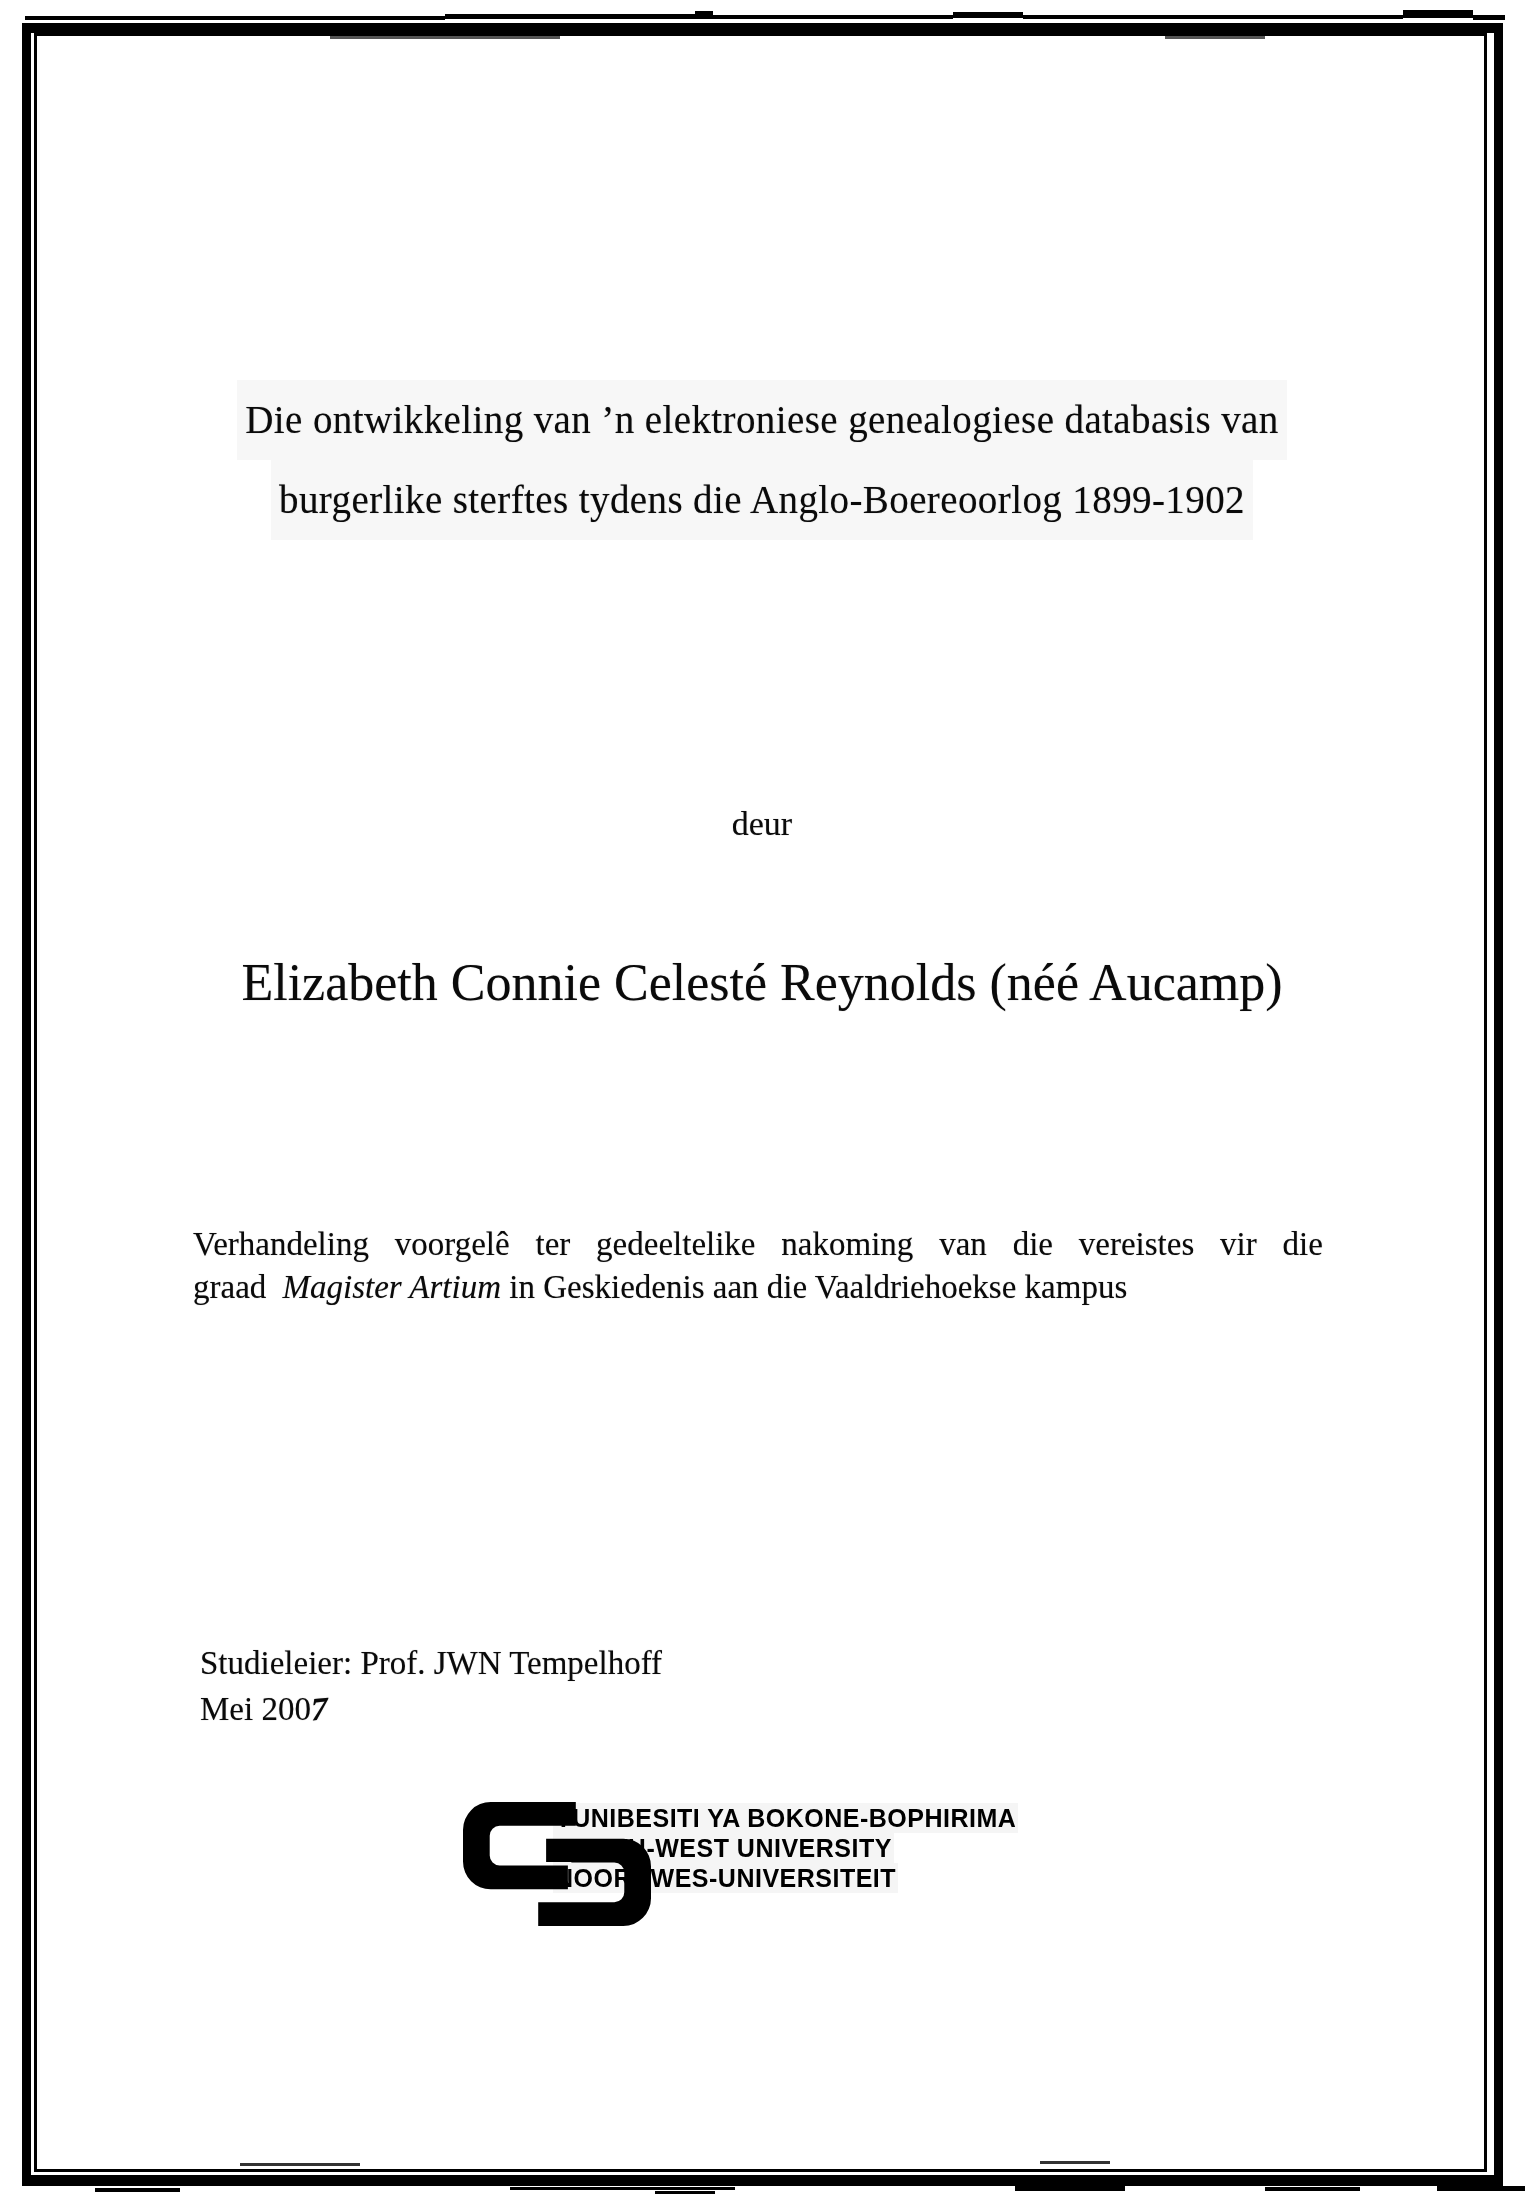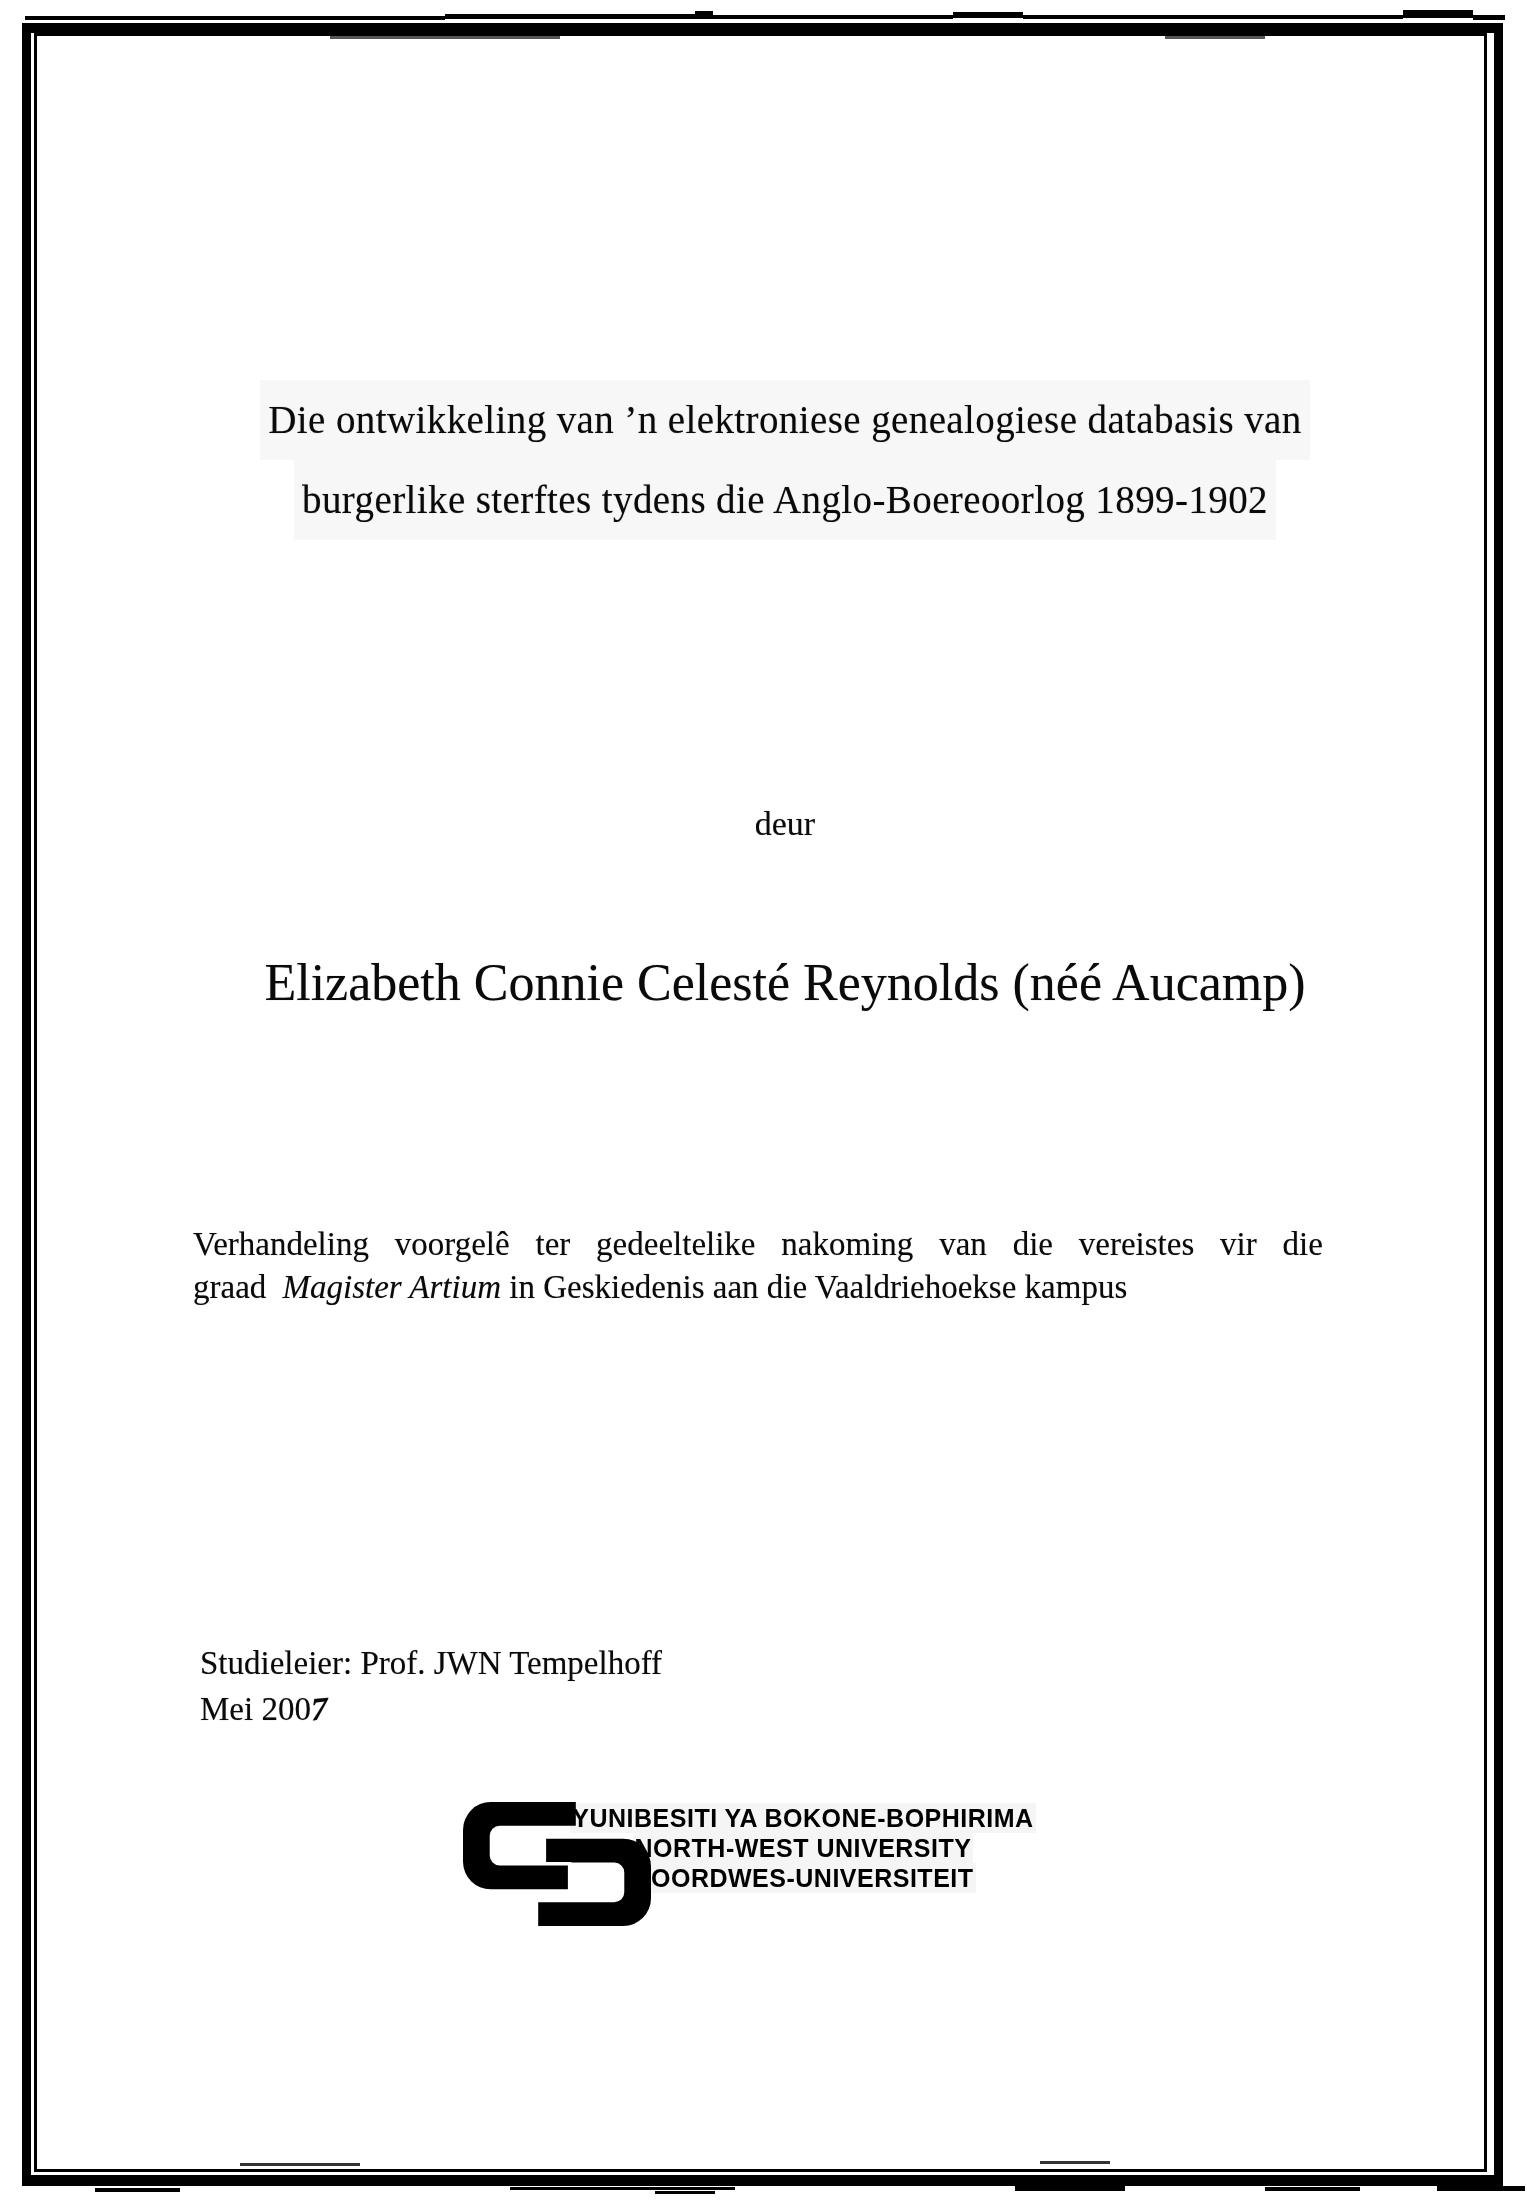--- a/index.html
+++ b/index.html
@@ -12,36 +12,36 @@
     position:absolute; left:22px; top:23px; width:1481px; height:2163px;
     box-sizing:border-box; border-style:solid; border-color:#000;
     border-width:10px 9px 11px 9px;
   }
   .frame-inner {
     position:absolute; left:34px; top:33px; width:1453px; height:2139px;
     box-sizing:border-box; border:3px solid #000;
   }
   .artifact { position:absolute; background:#000; }
   .txt { position:absolute; text-shadow:0 0 1px rgba(0,0,0,0.38); }
-  .center-row { left:37px; width:1450px; text-align:center;margin-left:23px; }
+  .center-row { left:37px; width:1450px; text-align:center; }
   .title-block { top:380px; font-size:39px; line-height:80px; letter-spacing:0.4px; }
   .title-line { display:inline-block; padding:0 8px; background:rgba(0,0,0,0.03); }
   .byline-block { top:804px; font-size:34px; line-height:40px; }
   .author-block { top:960px; font-size:52px; line-height:46px; }
   .statement-block {
     left:193px; top:1223px; width:1130px;
     font-size:33px; line-height:43px; text-align:left;
   }
   .justify-words { display:flex; justify-content:space-between; }
   .italic { font-style:italic;margin-left:8px; }
   .supervisor-block { left:200px; top:1640px; font-size:33px; line-height:46px; }
   .seven { display:inline-block; font-weight:bold; transform:skewX(-14deg) rotate(-6deg); }
   .logo-mark { position:absolute; left:463px; top:1802px; }
   .logo-text {
-    position:absolute; left:553px; top:1803px; width:500px; text-align:center;
+    position:absolute; left:553px; top:1803px; width:500px; text-align:left;
     font-family:"Liberation Sans","DejaVu Sans",sans-serif;
     font-weight:bold; font-size:25px; line-height:30px; letter-spacing:0.5px;
     color:#000;
   }
   .logo-text .logo-line { background:rgba(0,0,0,0.04); display:inline-block; padding:0 2px; }
 </style>
 </head>
 <body>
 
 <div class="page">

